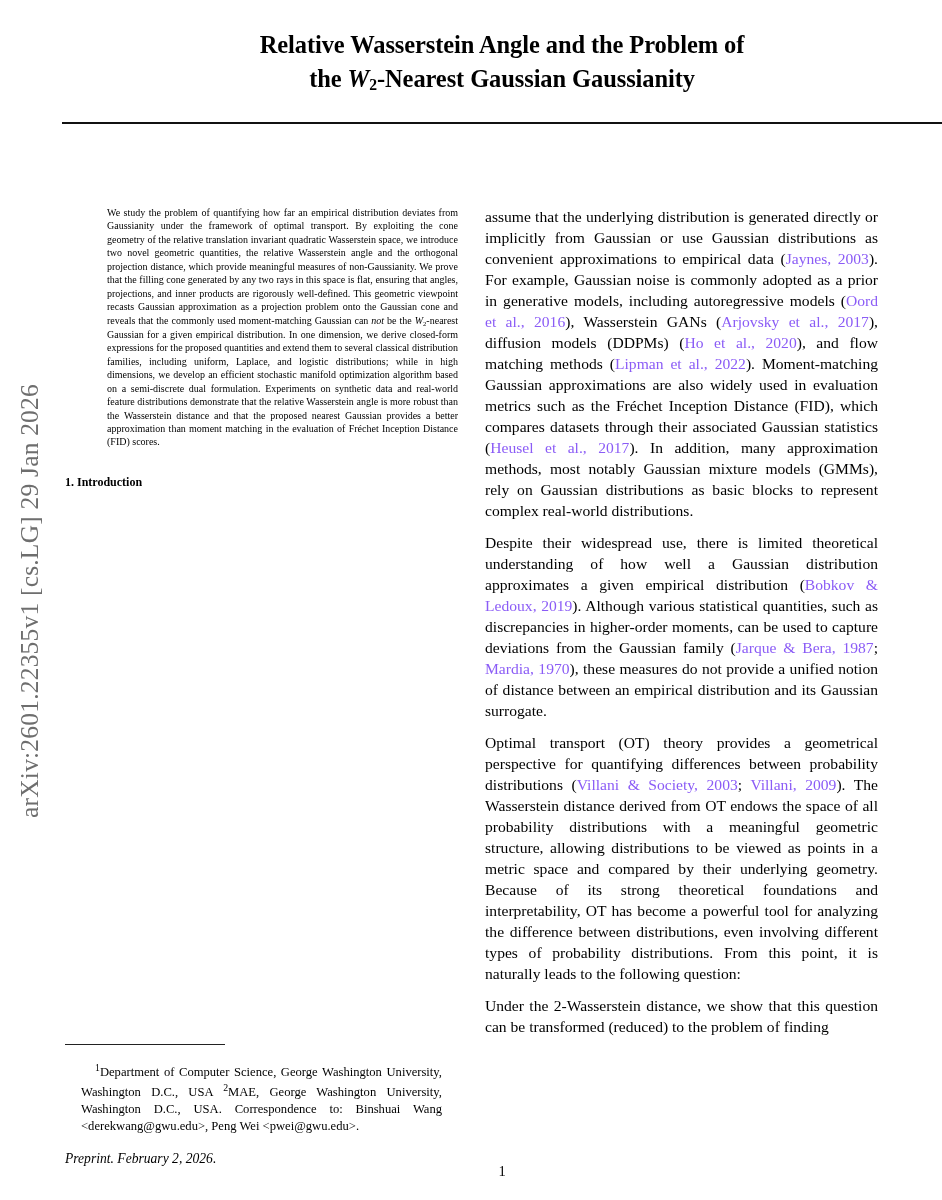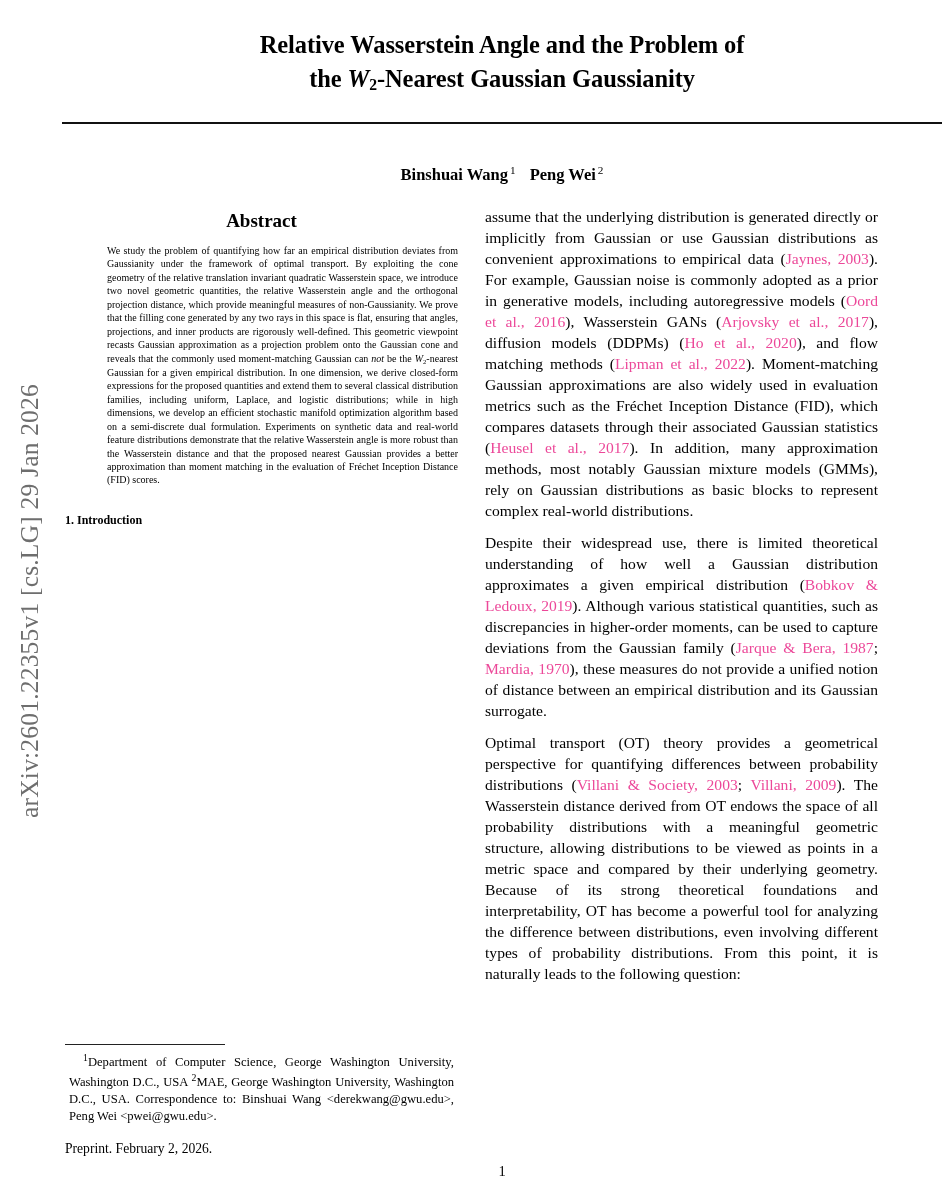--- a/index.html
+++ b/index.html
@@ -131,51 +131,52 @@
   .body-par {
     margin: 0 0 11px 0;
     font-size: 15.6px;
     line-height: 1.347;
     text-align: justify;
     hyphens: none;
   }
   .body-par.italic { font-style: italic; }
   .mi { font-style: italic; }
   .sub { font-size: 0.66em; vertical-align: -0.24em; }
-  .cite { color: #ec4899; }
+  .cite { color: #8b5cf6; }
   em.it { font-style: italic; }
 
   
   #footnote-wrap {
     position: absolute;
     left: 3px;
     top: 1044px;
     width: 393px;
   }
   #footnote-rule {
     width: 160px;
     height: 0;
     border: none;
     border-top: 1.1px solid #222;
     margin: 0 0 6px 0;
   }
   #footnote-text {
     font-size: 12.6px;
     line-height: 1.36;
     text-align: justify;
-    margin: 4px;
+    margin: 16px;
     text-indent: 14px;
   }
   #footnote-text .fnsup {
     font-size: 0.78em;
     vertical-align: 0.5em;
   }
   #preprint-line {
     margin: 16px 0 0 0;
     font-size: 13.6px;
+    font-style: italic;
   }
 
   
   #page-number {
     position: absolute;
     left: 0;
     top: 1163px;
     width: 880px;
     text-align: center;
     font-size: 14.5px;
@@ -191,48 +192,45 @@
 <div id="page">
 
   <div id="title-block">
     <h1 id="paper-title">
       <span>Relative Wasserstein Angle and the Problem of</span><br>
       <span>the </span><span class="mi">W</span><sub>2</sub><span>-Nearest Gaussian Gaussianity</span>
     </h1>
     <hr id="title-rule">
   </div>
 
-  <div id="authors">
-    <span>Binshuai Wang</span><span class="sup">1</span><span class="gap"></span><span>Peng Wei</span><span class="sup">2</span>
-  </div>
 
   <div id="columns">
 
     <div class="col" id="col-left">
 
-      <div id="abstract-heading">Abstract</div>
 
       <div id="abstract-body">
         <p><span>We study the problem of quantifying how far an empirical distribution deviates from Gaussianity under the framework of optimal transport. By exploiting the cone geometry of the relative translation invariant quadratic Wasserstein space, we introduce two novel geometric quantities, the relative Wasserstein angle and the orthogonal projection distance, which provide meaningful measures of non-Gaussianity. We prove that the filling cone generated by any two rays in this space is flat, ensuring that angles, projections, and inner products are rigorously well-defined. This geometric viewpoint recasts Gaussian approximation as a projection problem onto the Gaussian cone and reveals that the commonly used moment-matching Gaussian can </span><em class="it">not</em><span> be the </span><span class="mi">W</span><sub class="sub">2</sub><span>-nearest Gaussian for a given empirical distribution. In one dimension, we derive closed-form expressions for the proposed quantities and extend them to several classical distribution families, including uniform, Laplace, and logistic distributions; while in high dimensions, we develop an efficient stochastic manifold optimization algorithm based on a semi-discrete dual formulation. Experiments on synthetic data and real-world feature distributions demonstrate that the relative Wasserstein angle is more robust than the Wasserstein distance and that the proposed nearest Gaussian provides a better approximation than moment matching in the evaluation of Fréchet Inception Distance (FID) scores.</span></p>
       </div>
 
       <div class="section-heading">1. Introduction</div>
 
 
     </div>
 
     <div class="col" id="col-right">
 
       <p class="body-par"><span>assume that the underlying distribution is generated directly or implicitly from Gaussian or use Gaussian distributions as convenient approximations to empirical data (</span><span class="cite">Jaynes, 2003</span><span>). For example, Gaussian noise is commonly adopted as a prior in generative models, including autoregressive models (</span><span class="cite">Oord et al., 2016</span><span>), Wasserstein GANs (</span><span class="cite">Arjovsky et al., 2017</span><span>), diffusion models (DDPMs) (</span><span class="cite">Ho et al., 2020</span><span>), and flow matching methods (</span><span class="cite">Lipman et al., 2022</span><span>). Moment-matching Gaussian approximations are also widely used in evaluation metrics such as the Fréchet Inception Distance (FID), which compares datasets through their associated Gaussian statistics (</span><span class="cite">Heusel et al., 2017</span><span>). In addition, many approximation methods, most notably Gaussian mixture models (GMMs), rely on Gaussian distributions as basic blocks to represent complex real-world distributions.</span></p>
 
       <p class="body-par"><span>Despite their widespread use, there is limited theoretical understanding of how well a Gaussian distribution approximates a given empirical distribution (</span><span class="cite">Bobkov &amp; Ledoux, 2019</span><span>). Although various statistical quantities, such as discrepancies in higher-order moments, can be used to capture deviations from the Gaussian family (</span><span class="cite">Jarque &amp; Bera, 1987</span><span>; </span><span class="cite">Mardia, 1970</span><span>), these measures do not provide a unified notion of distance between an empirical distribution and its Gaussian surrogate.</span></p>
 
       <p class="body-par"><span>Optimal transport (OT) theory provides a geometrical perspective for quantifying differences between probability distributions (</span><span class="cite">Villani &amp; Society, 2003</span><span>; </span><span class="cite">Villani, 2009</span><span>). The Wasserstein distance derived from OT endows the space of all probability distributions with a meaningful geometric structure, allowing distributions to be viewed as points in a metric space and compared by their underlying geometry. Because of its strong theoretical foundations and interpretability, OT has become a powerful tool for analyzing the difference between distributions, even involving different types of probability distributions. From this point, it is naturally leads to the following question:</span></p>
 
 
+      <p class="body-par">Under the 2-Wasserstein distance, we show that this question can be transformed (reduced) to the problem of finding</p>
 
     </div>
   </div>
 
   <div id="footnote-wrap">
     <hr id="footnote-rule">
     <p id="footnote-text"><span class="fnsup">1</span><span>Department of Computer Science, George Washington University, Washington D.C., USA </span><span class="fnsup">2</span><span>MAE, George Washington University, Washington D.C., USA. Correspondence to: Binshuai Wang &lt;derekwang@gwu.edu&gt;, Peng Wei &lt;pwei@gwu.edu&gt;.</span></p>
     <p id="preprint-line">Preprint. February 2, 2026.</p>
   </div>
 

